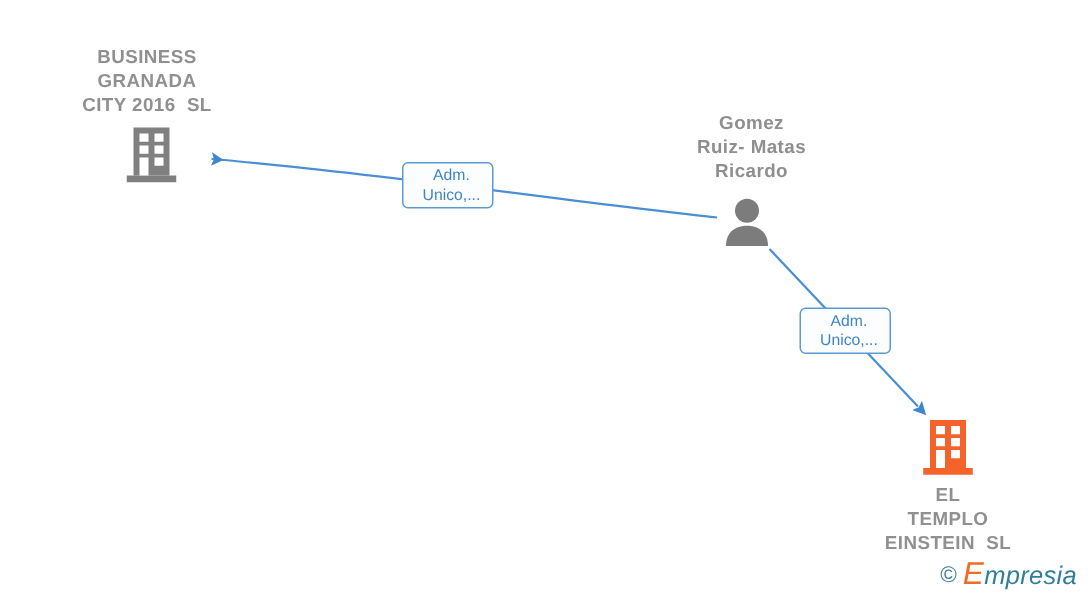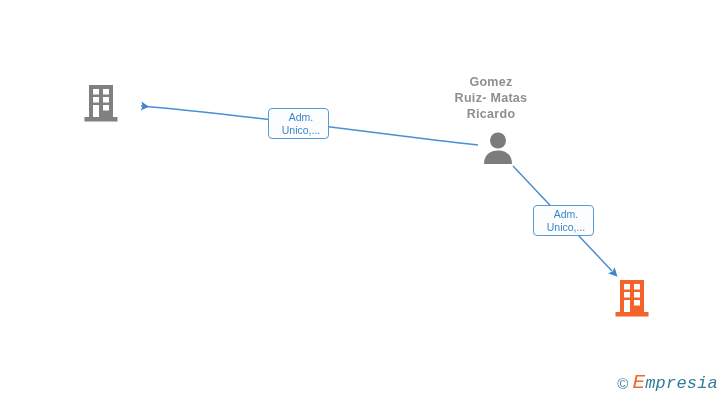--- a/index.html
+++ b/index.html
@@ -75,21 +75,21 @@
     align-items: center;
     gap: 4px;
     user-select: none;
   }
   #watermark .copy {
     color: #3f7f96;
     font-size: 15px;
     line-height: 15px;
   }
   #watermark .brand {
-    font-family: Liberation Mono, monospace;
+    font-family: Liberation Sans, sans-serif;
     font-style: italic;
     font-size: 17px;
     line-height: 17px;
     color: #2f7f99;
     letter-spacing: 0.2px;
   }
   #watermark .brand .cap {
     color: #ef6c26;
     font-size: 21px;
   }
@@ -107,39 +107,42 @@
       <marker id="arrow-right" markerWidth="9" markerHeight="9" refX="1" refY="4.5" orient="auto" markerUnits="userSpaceOnUse">
         <path d="M0,0 L9,4.5 L0,9 L1.8,4.5 Z" fill="#3f86d0"></path>
       </marker>
     </defs>
 
     <path d="M478,145 C400,137 250,115 141,106" fill="none" stroke="#4a8fd4" stroke-width="1.5" marker-end="url(#arrow-left)"></path>
 
     <path d="M513,166 L612,271" fill="none" stroke="#4a8fd4" stroke-width="1.5" marker-end="url(#arrow-right)"></path>
   </svg>
 
+  <div class="node-label company" style="left:33px; top:30px; width:130px;">BUSINESS
+GRANADA
+CITY 2016  SL</div>
 
   <div class="icon-wrap" style="left:82px; top:84px;">
     <svg width="38" height="40" viewBox="0 0 38 40">
 
       <rect x="7" y="1" width="24" height="32" fill="#808080"></rect>
 
       <rect x="2.5" y="33" width="33" height="4.5" fill="#808080"></rect>
 
       <rect x="11" y="5" width="6" height="5.5" fill="#ffffff"></rect>
       <rect x="21" y="5" width="6" height="5.5" fill="#ffffff"></rect>
       <rect x="11" y="13" width="6" height="5.5" fill="#ffffff"></rect>
       <rect x="21" y="13" width="6" height="5.5" fill="#ffffff"></rect>
       <rect x="21" y="21" width="6" height="5.5" fill="#ffffff"></rect>
 
       <rect x="11" y="21" width="6" height="12" fill="#ffffff"></rect>
     </svg>
   </div>
 
-  <div class="node-label person" style="left:426px; top:74px; width:130px;">Gomez
+  <div class="node-label person" style="left:436px; top:74px; width:130px;">Gomez
 Ruiz- Matas
 Ricardo</div>
 
   <div class="icon-wrap" style="left:480px; top:131px;">
     <svg width="36" height="36" viewBox="0 0 36 36">
 
       <circle cx="18" cy="9.5" r="8" fill="#7c7c7c"></circle>
 
       <path d="M4,33 C4,23.5 10.5,19.5 18,19.5 C25.5,19.5 32,23.5 32,33 Z" fill="#7c7c7c"></path>
     </svg>
@@ -151,20 +154,23 @@
       <rect x="2.5" y="33" width="33" height="4.5" fill="#f4642a"></rect>
       <rect x="11" y="5" width="6" height="5.5" fill="#ffffff"></rect>
       <rect x="21" y="5" width="6" height="5.5" fill="#ffffff"></rect>
       <rect x="11" y="13" width="6" height="5.5" fill="#ffffff"></rect>
       <rect x="21" y="13" width="6" height="5.5" fill="#ffffff"></rect>
       <rect x="21" y="21" width="6" height="5.5" fill="#ffffff"></rect>
       <rect x="11" y="21" width="6" height="12" fill="#ffffff"></rect>
     </svg>
   </div>
 
+  <div class="node-label company" style="left:567px; top:322px; width:130px;">EL
+TEMPLO
+EINSTEIN  SL</div>
 
   <div class="edge-label" style="left:268px; top:108px; width:61px; height:31px;">Adm.
 Unico,...</div>
 
   <div class="edge-label" style="left:533px; top:205px; width:61px; height:31px;">Adm.
 Unico,...</div>
 
   <div id="watermark">
     <span class="copy">©</span>
     <span class="brand"><span class="cap">E</span><span>mpresia</span></span>

